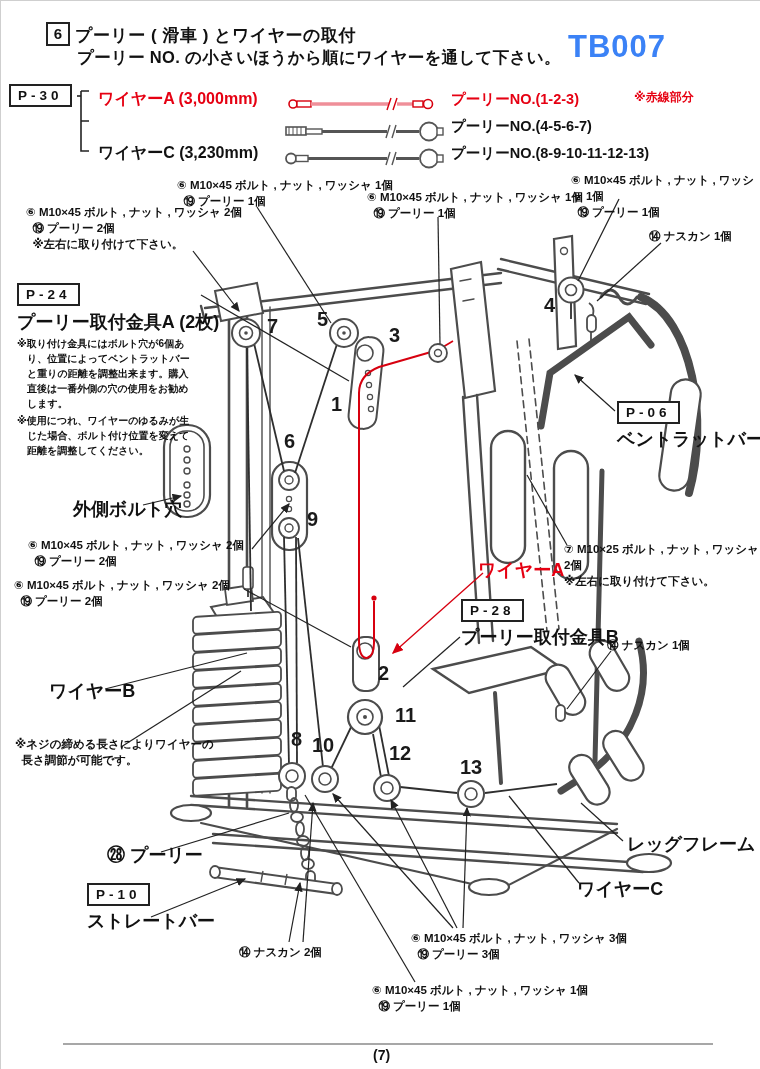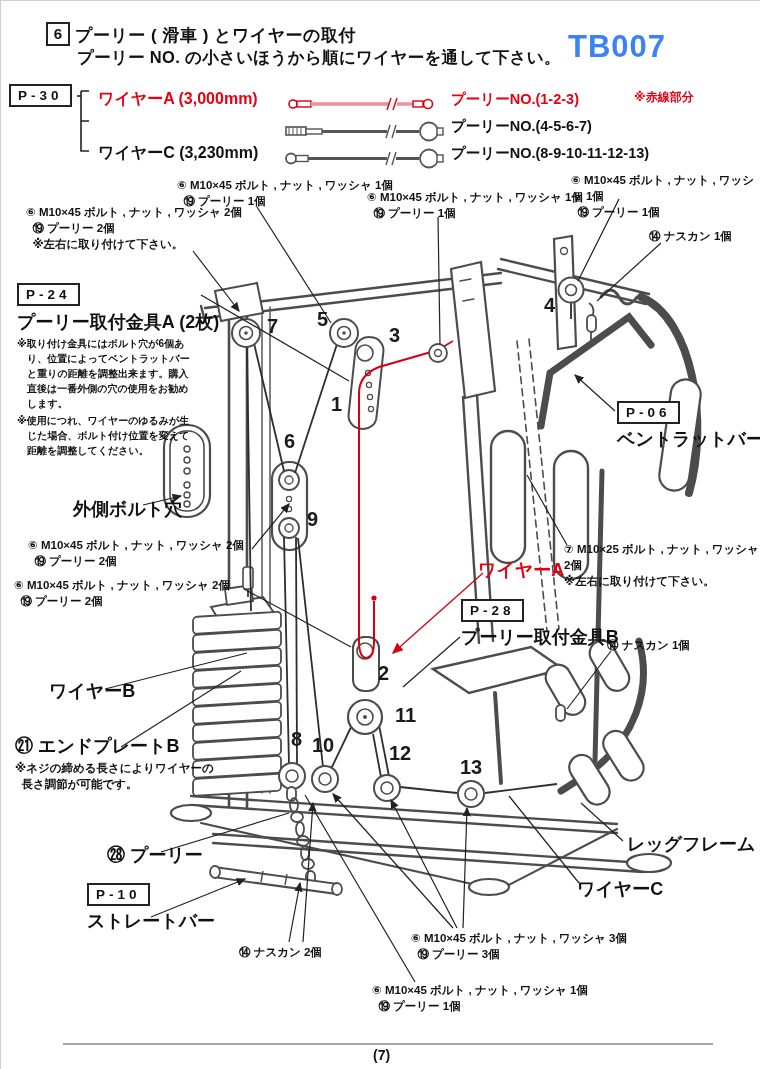--- a/index.html
+++ b/index.html
@@ -361,21 +361,20 @@
   ⑲ プーリー 1個</div>
 
   <div class="txt partlabel wire-red" style="left:477px;top:557px;">ワイヤーA</div>
   <div class="txt partlabel" style="left:48px;top:678px;">ワイヤーB</div>
   <div class="txt partlabel" style="left:552px;top:876px;margin-left:24px;">ワイヤーC</div>
   <div class="txt partlabel" style="left:626px;top:831px;">レッグフレーム</div>
   <div class="txt partlabel" style="left:106px;top:842px;">㉘ プーリー</div>
   <div class="txt partlabel" style="left:72px;top:496px;">外側ボルト穴</div>
 
   <div class="txt" style="left:14px;top:733px;width:230px;">
-    <div class="partlabel">㉑ エンドプレートB</div>
     <div class="ann" style="position:static;margin-top:2px;">※ネジの締める長さによりワイヤーの
   長さ調節が可能です。</div>
   </div>
 
   <div class="txt p24" style="left:16px;top:282px;">
     <span class="pcode">P-24</span>
     <div class="partlabel" style="margin-top:4px;">プーリー取付金具A (2枚)</div>
     <p class="note">※取り付け金具にはボルト穴が6個あり、位置によってベントラットバーと重りの距離を調整出来ます。購入直後は一番外側の穴の使用をお勧めします。</p>
     <p class="note">※使用につれ、ワイヤーのゆるみが生じた場合、ボルト付け位置を変えて距離を調整してください。</p>
   </div>

